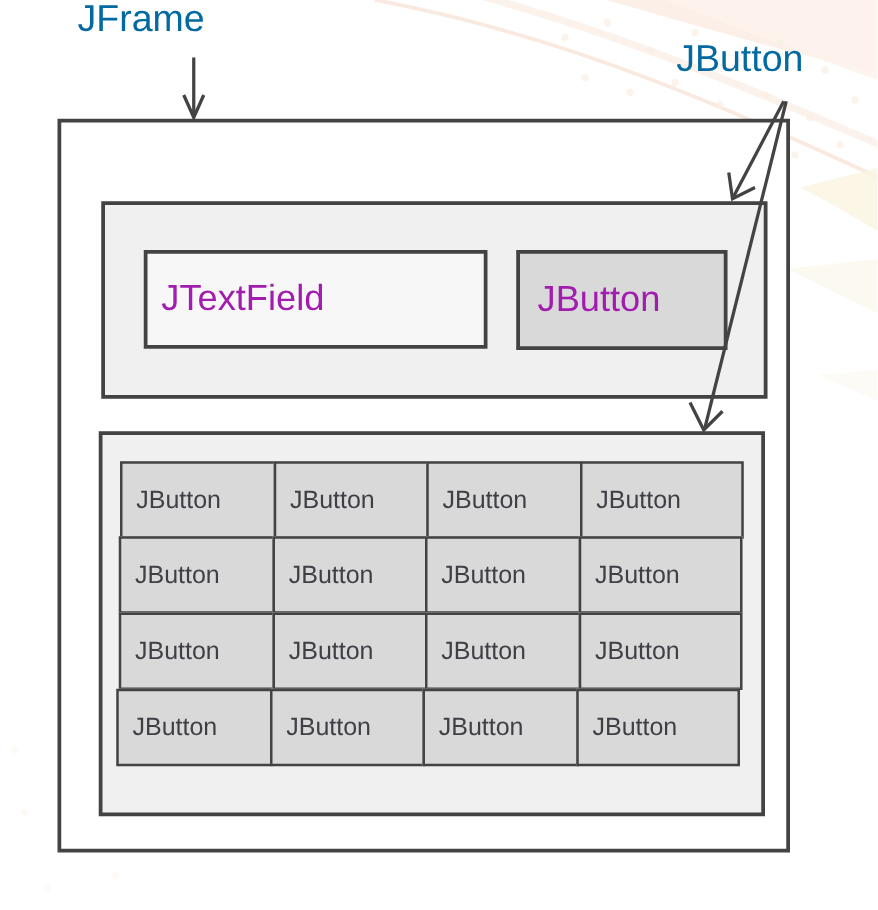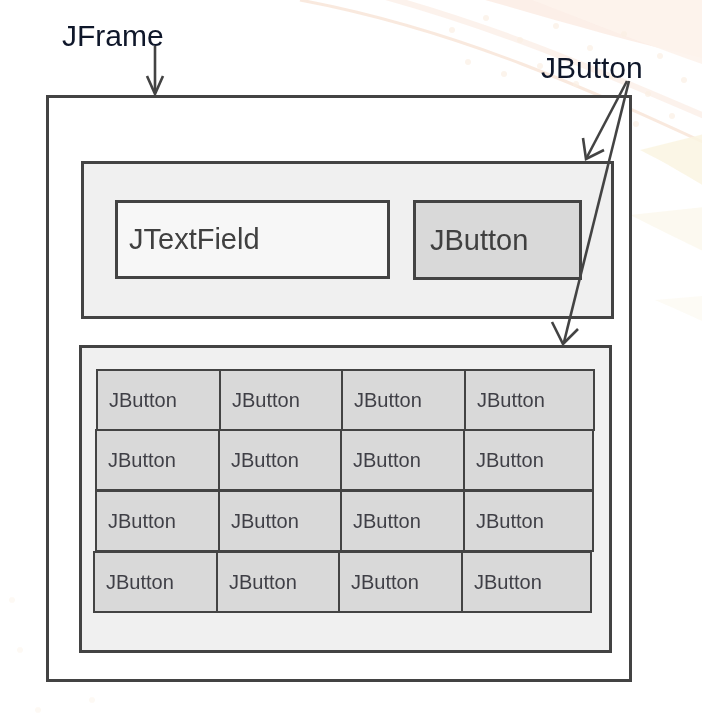--- a/index.html
+++ b/index.html
@@ -24,26 +24,25 @@
   .watermark {
     position: absolute;
     inset: 0;
     pointer-events: none;
     z-index: 0;
   }
 
   
   .anno-label {
     position: absolute;
-    color: #0f172a;
+    color: #0369a1;
     font-size: 30px;
     line-height: 1;
     white-space: nowrap;
     z-index: 5;
-    margin-top: 20px;
   }
   #label-jframe { left: 62px;  top: 1px; }
   #label-jpanel { left: 541px; top: 33px; }
 
   
   .arrows {
     position: absolute;
     left: 0; top: 0;
     width: 702px; height: 728px;
     z-index: 4;
@@ -114,21 +113,21 @@
     box-sizing: border-box;
     display: flex;
     align-items: center;
     z-index: 3;
   }
   #top-button .widget-label {
     padding-left: 14px;
   }
 
   .widget-label {
-    color: #404040;
+    color: #a21caf;
     font-size: 29px;
     line-height: 1;
     white-space: nowrap;
   }
 
   
   #button-grid {
     position: absolute;
     left: 95px;
     top: 369px;

